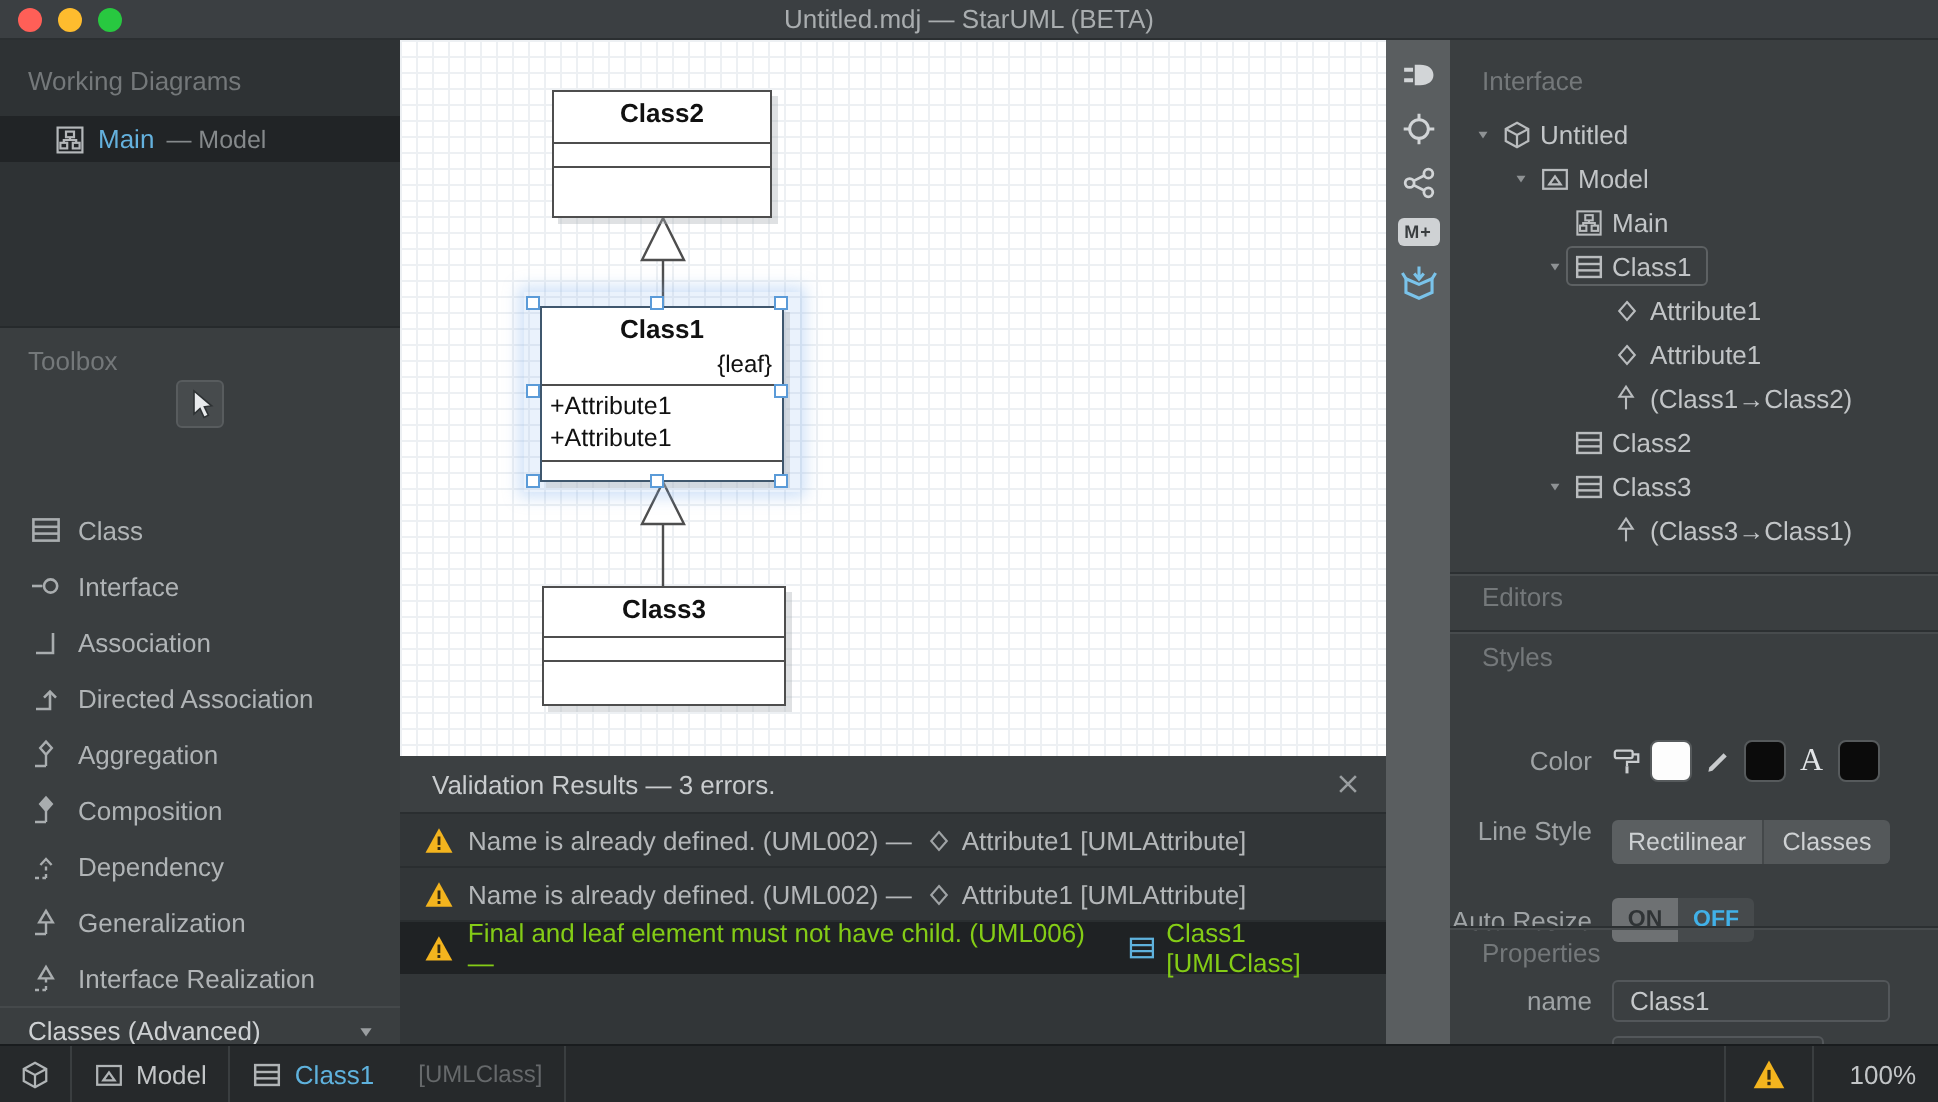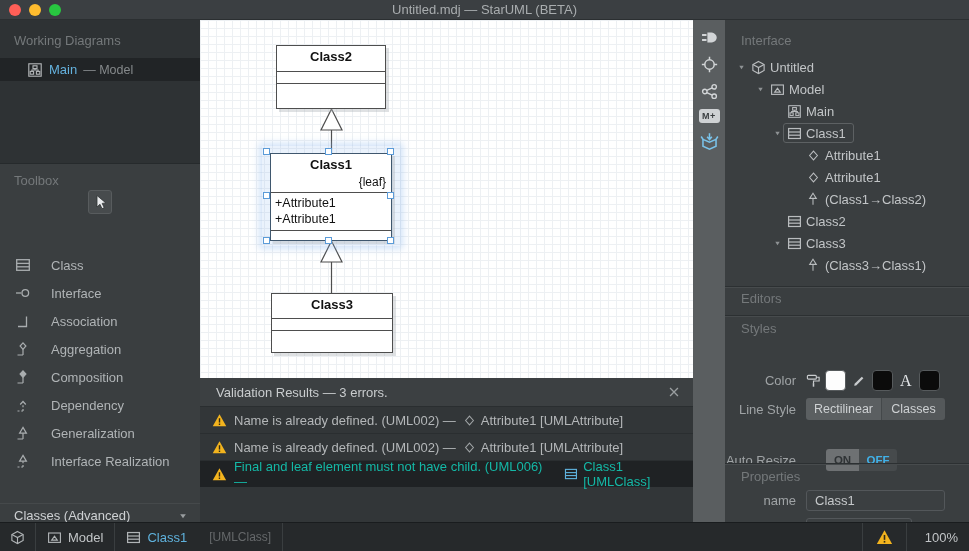--- a/index.html
+++ b/index.html
@@ -21,21 +21,21 @@
   .wd-section { height:143px; background:#2e3234; }
   .sec-header { color:#74787a; font-size:13px; padding:13px 0 0 14px; }
   .wd-main-row { margin-top:10px; height:23px; background:#212426; display:flex; align-items:center; padding-left:27px; gap:6px; }
   .wd-main-row .main-label { color:#64b1dd; }
   .wd-main-row .main-suffix { color:#85898b; font-size:12.5px; }
   .toolbox { flex:1; background:#3a3e40; border-top:1px solid #262a2c; position:relative; }
   .cursor-btn { position:absolute; left:88px; top:26px; width:24px; height:24px; background:#474b4d; border:1px solid #585c5e; border-radius:3px; display:flex; align-items:center; justify-content:center; }
   .tb-group-header { position:absolute; left:0; right:0; top:59px; height:24px; border-top:1px solid #45494b; border-bottom:1px solid #2c3032; display:flex; align-items:center; padding:0 12px 0 14px; color:#ced1d3; justify-content:space-between; }
   .tb-group-header.advanced { top:339px; border-bottom:none; }
   .tools { position:absolute; top:87px; left:0; right:0; }
-  .tool { height:28px; display:flex; align-items:center; padding-left:15px; gap:20px; color:#b0b4b6; }
+  .tool { height:28px; display:flex; align-items:center; padding-left:15px; gap:8px; color:#b0b4b6; }
   .tool .i { color:#a9adaf; }
 
   
   .center { width:493px; position:relative; background:#fff;
     background-image:linear-gradient(to right,#edf0f3 1px,transparent 1px),linear-gradient(to bottom,#edf0f3 1px,transparent 1px);
     background-size:8px 8px; }
   .uml-box { position:absolute; background:#fff; border:1px solid #4e4e4e; box-shadow:3px 3px 0 rgba(170,176,182,.38); }
   .uml-head { text-align:center; font-weight:bold; color:#111; font-size:13px; padding-top:3px; }
   .uml-comp { border-top:1px solid #4e4e4e; }
   .uml-attr { font-size:12.5px; color:#111; padding:2px 0 0 4px; line-height:16px; }
@@ -43,21 +43,21 @@
   .sel-glow { position:absolute; left:62px; top:126px; width:138px; height:100px; background:rgba(125,175,235,.16); box-shadow:0 0 7px 3px rgba(125,175,235,.35); }
   .handle { position:absolute; width:7px; height:7px; background:#fff; border:1px solid #5b9bd8; }
   .arrows { position:absolute; left:0; top:0; pointer-events:none; }
 
   
   .validation { position:absolute; left:0; right:0; bottom:0; height:144px; background:#323638; }
   .val-header { height:28px; background:#3c4042; display:flex; align-items:center; padding:0 12px 0 16px; color:#c9ccce; }
   .val-close { margin-left:auto; color:#9a9ea0; width:14px; height:14px; }
   .val-row { height:27px; display:flex; align-items:center; gap:7px; padding-left:12px; color:#b4b7b9; border-top:1px solid #2a2e30; font-size:13px; }
   .val-row .target { display:flex; align-items:center; gap:5px; }
-  .val-row.selected { background:#1f2224; color:#14b8a6; }
+  .val-row.selected { background:#1f2224; color:#84cc16; }
   .val-row.selected .i { color:#5fb2dd; }
   .val-row .i.elem { color:#9fa3a5; }
 
   
   .strip { width:32px; background:#5a5e60; display:flex; flex-direction:column; align-items:center; padding-top:8px; gap:9px; }
   .strip .sbtn { width:20px; height:18px; display:flex; align-items:center; justify-content:center; color:#d2d5d7; }
   .mplus { background:#cfd2d4; color:#3a3e40; font-size:9px; font-weight:bold; border-radius:3px; width:21px; height:14px; display:flex; align-items:center; justify-content:center; letter-spacing:.5px; }
   .sbtn.cyan { color:#7ac3ea; }
 
   
@@ -71,24 +71,24 @@
   .tsel .ticon { margin-right:4px; }
   .divider { position:absolute; left:0; right:0; height:0; border-top:1px solid #2c3032; border-bottom:1px solid #474b4d; }
   .styles-row { position:absolute; left:0; display:flex; align-items:center; }
   .styles-label { width:71px; text-align:right; color:#9fa3a5; line-height:15px; }
   .ctrl { margin-left:10px; display:flex; align-items:center; }
   .select { background:#3f4345; border:1px solid #565a5c; border-radius:3px; height:21px; display:flex; align-items:center; padding:0 5px 0 9px; color:#c9ccce; }
   .select .spin { margin-left:auto; color:#c0c3c5; }
   .swatch { width:21px; height:21px; border-radius:4px; border:1px solid #565a5c; }
   .swatch.white { background:#fdfdfd; }
   .swatch.black { background:#0b0b0b; }
-  .seg-btn { height:22px; background:#54585a; color:#ced1d3; display:flex; align-items:center; justify-content:center; font-size:12.5px; }
+  .seg-btn { height:22px; background:#54585a; color:#ced1d3; display:flex; align-items:center; justify-content:center; font-size:12.5px;margin-top:12px; }
   .seg-btn.first { border-radius:3px 0 0 3px; background:#5b5f61; border-right:1px solid #44484a; }
   .seg-btn.last { border-radius:0 3px 3px 0; }
-  .toggle-on { width:33px; height:22px; background:#6e7173; color:#2f3335; font-weight:bold; font-size:11.5px; display:flex; align-items:center; justify-content:center; border-radius:3px 0 0 3px;margin-left:20px; }
+  .toggle-on { width:33px; height:22px; background:#6e7173; color:#2f3335; font-weight:bold; font-size:11.5px; display:flex; align-items:center; justify-content:center; border-radius:3px 0 0 3px; }
   .toggle-off { width:38px; height:22px; background:#464a4c; color:#41b1e8; font-weight:bold; font-size:11.5px; display:flex; align-items:center; justify-content:center; border-radius:0 3px 3px 0; }
   .prop-input { background:#3b3f41; border:1px solid #53575a; border-radius:3px; height:21px; width:139px; color:#c5c8ca; font-family:"Liberation Sans",sans-serif; font-size:13px; padding:0 8px; }
 
   
   .statusbar { position:absolute; left:0; right:0; bottom:0; height:29px; background:#26292b; border-top:1px solid #191c1e; display:flex; align-items:center; color:#c2c5c7; }
   .sb-sep { width:1px; height:29px; background:#3a3e40; }
   .sb-item { display:flex; align-items:center; gap:6px; padding:0 11px; height:29px; }
   .sb-class-name { color:#5fb2dd; }
   .sb-class-type { color:#66696b; font-size:12px; margin-left:16px; }
   .sb-right { margin-left:auto; display:flex; align-items:center; height:29px; }
@@ -288,20 +288,26 @@
               <span>Interface</span>
             </div>
           <div class="tool">
               <svg class="i" width="16" height="16">
                 <use href="#ic-assoc"></use>
               </svg>
               <span>Association</span>
             </div>
           <div class="tool">
               <svg class="i" width="16" height="16">
+                <use href="#ic-dassoc"></use>
+              </svg>
+              <span>Directed Association</span>
+            </div>
+          <div class="tool">
+              <svg class="i" width="16" height="16">
                 <use href="#ic-aggr"></use>
               </svg>
               <span>Aggregation</span>
             </div>
           <div class="tool">
               <svg class="i" width="16" height="16">
                 <use href="#ic-comp"></use>
               </svg>
               <span>Composition</span>
             </div>

